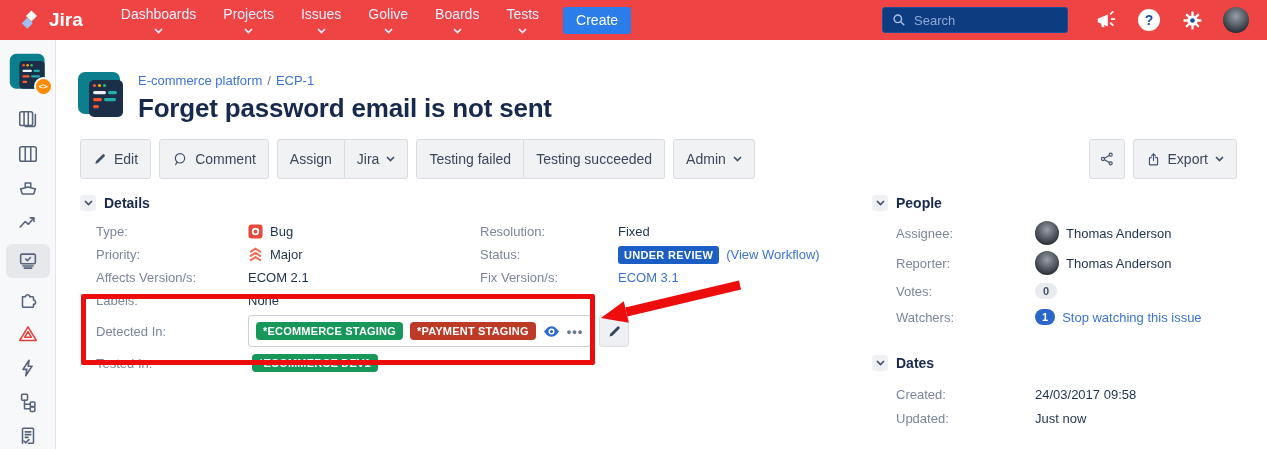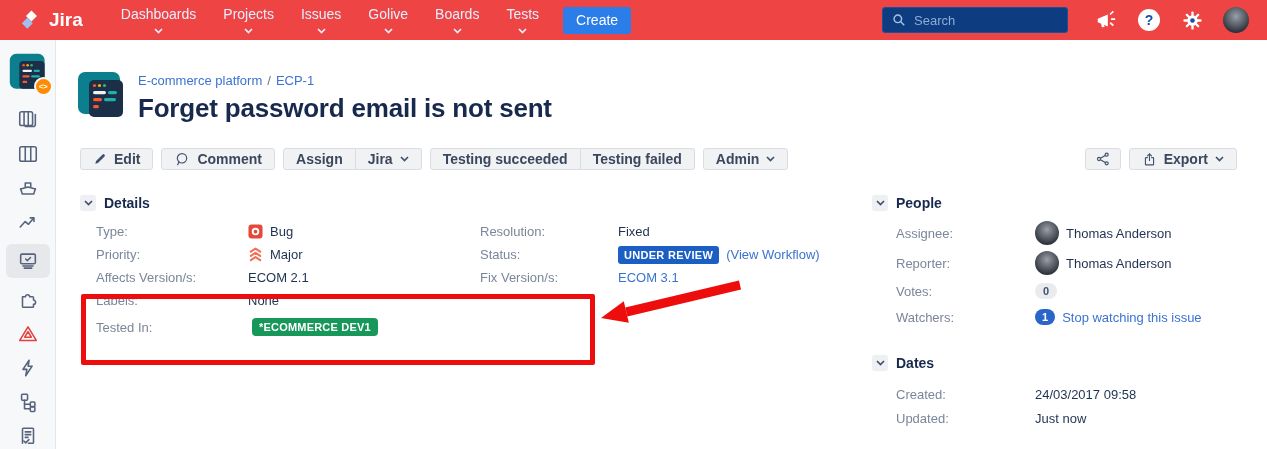--- a/index.html
+++ b/index.html
@@ -42,22 +42,22 @@
 
   
   .main { position:absolute; left:56px; top:40px; right:0; bottom:0; background:#fff;margin-top:12px; }
   .issue-header { position:absolute; left:21px; top:19px; display:flex; gap:13px; }
   .crumbs { font-size:13px; margin-top:2px; }
   .crumb-link { color:#3b73d1; text-decoration:none; cursor:pointer; }
   .crumb-sep { color:#6b778c; margin:0 5px; }
   .issue-title { font-size:26px; font-weight:bold; color:#17294d; margin-top:5px; letter-spacing:-.2px; }
 
   .toolbar { position:absolute; left:24px; right:30px; top:92px; height:30px; display:flex; align-items:center; gap:8px; }
-  .btn { height:22px; display:inline-flex; align-items:center; gap:7px; padding:0 12px; background:#f1f2f4;
-         border:1px solid #d9dde3; border-radius:3px; font-size:14px; color:#3b475c; font-family:inherit; cursor:pointer; white-space:nowrap;font-weight:bold; }
+  .btn { height:40px; display:inline-flex; align-items:center; gap:7px; padding:0 12px; background:#f1f2f4;
+         border:1px solid #d9dde3; border-radius:3px; font-size:14px; color:#3b475c; font-family:inherit; cursor:pointer; white-space:nowrap; }
   .btn-group { display:inline-flex; }
   .btn-group .btn { border-radius:0; border-left-width:0; }
   .btn-group .btn:first-child { border-radius:3px 0 0 3px; border-left-width:1px; }
   .btn-group .btn:last-child { border-radius:0 3px 3px 0; }
   .push-right { margin-left:auto; }
   .icon-btn { padding:0 9px; }
 
   .content { position:absolute; left:0; right:0; top:140px; bottom:0; }
   .sec-head { display:flex; align-items:center; gap:8px; height:18px; }
   .chev-btn { width:16px; height:16px; border-radius:3px; background:#eef0f3; color:#44506b;
@@ -321,22 +321,22 @@
       <span class="btn-group">
         <button class="btn">Assign</button>
         <button class="btn">
           <span>Jira</span>
           <svg width="9" height="6" viewBox="0 0 9 6">
               <path d="M1 1l3.5 3.5L8 1" stroke="#42526e" stroke-width="1.7" fill="none"></path>
             </svg>
         </button>
       </span>
       <span class="btn-group">
+        <button class="btn">Testing failed</button>
         <button class="btn">Testing succeeded</button>
-        <button class="btn">Testing failed</button>
       </span>
       <button class="btn">
         <span>Admin</span>
         <svg width="9" height="6" viewBox="0 0 9 6">
             <path d="M1 1l3.5 3.5L8 1" stroke="#42526e" stroke-width="1.7" fill="none"></path>
           </svg>
       </button>
 
       <button class="btn icon-btn push-right">
         <svg width="16" height="16" viewBox="0 0 24 24">
@@ -401,20 +401,38 @@
           </div>
           <div class="drow">
             <span class="dlabel">Affects Version/s:</span>
             <span class="dvalue">ECOM 2.1</span>
           </div>
           <div class="drow">
             <span class="dlabel">Labels:</span>
             <span class="dvalue">None</span>
           </div>
 
+          <div class="drow-detected">
+            <span class="dlabel">Detected In:</span>
+            <span class="env-field">
+              <span class="env-badge" style="background-color: rgb(23, 151, 90);">*ECOMMERCE STAGING</span>
+              <span class="env-badge" style="background-color: rgb(188, 58, 38);">*PAYMENT STAGING</span>
+              <svg width="17" height="13" viewBox="0 0 24 16">
+                  <path d="M12 0.5C6 0.5 1.5 8 1.5 8S6 15.5 12 15.5 22.5 8 22.5 8 18 0.5 12 0.5z" fill="#2f6bd0"></path>
+                  <circle cx="12" cy="8" r="4.2" fill="#fff"></circle>
+                  <circle cx="12" cy="8" r="2.2" fill="#2f6bd0"></circle>
+                </svg>
+              <span class="ellipsis">•••</span>
+            </span>
+            <span class="pencil-btn">
+              <svg width="15" height="15" viewBox="0 0 24 24">
+                  <path d="M4 20l1.2-4.5L16.5 4.2a1.9 1.9 0 0 1 2.7 0l.6.6a1.9 1.9 0 0 1 0 2.7L8.5 18.8z" fill="#344563"></path>
+                </svg>
+            </span>
+          </div>
           <div class="drow-tested">
             <span class="dlabel">Tested In:</span>
             <span class="env-badge tested-indent" style="background-color: rgb(23, 151, 90);">*ECOMMERCE DEV1</span>
           </div>
 
           <div class="dcol2">
             <div class="drow">
               <span class="dlabel">Resolution:</span>
               <span class="dvalue">Fixed</span>
             </div>

